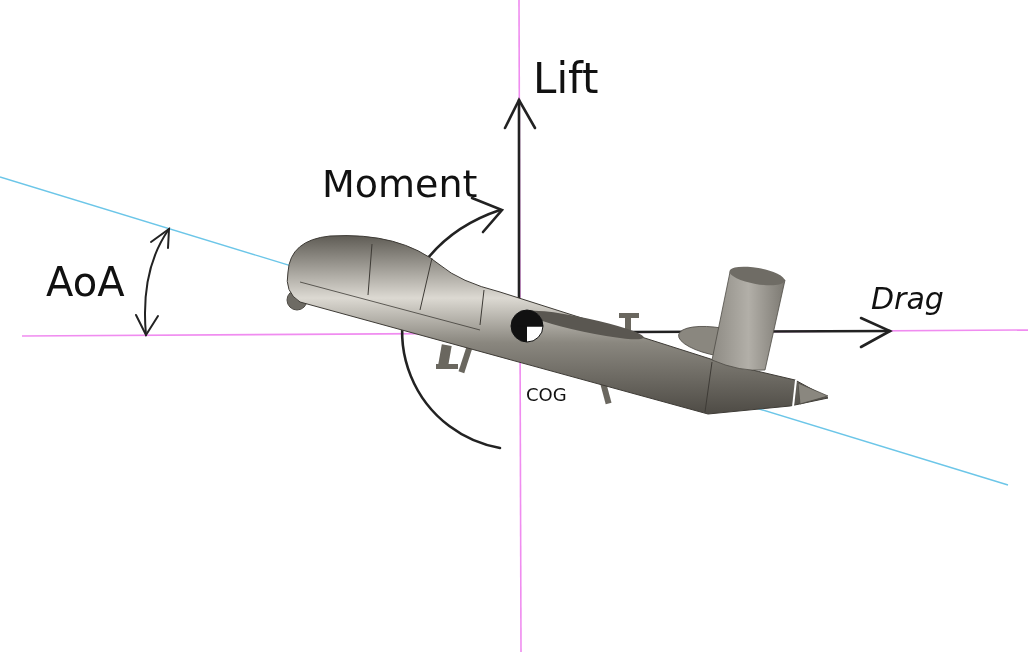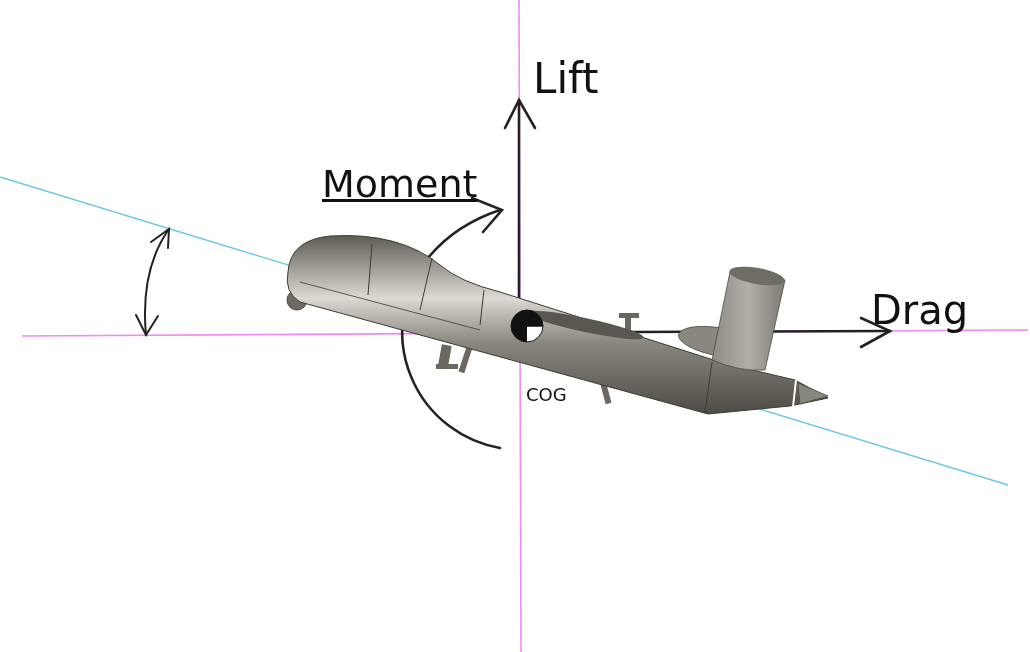--- a/index.html
+++ b/index.html
@@ -1,22 +1,22 @@
 <!DOCTYPE html>
 <html><head>
   <meta charset="utf-8">
   <style>
     html, body { margin: 0; padding: 0; background: #ffffff; }
     body { width: 1030px; height: 652px; position: relative; overflow: hidden; font-family: "DejaVu Sans", sans-serif; }
     #stage { position: absolute; left: 0; top: 0; width: 1030px; height: 652px; }
     .label { position: absolute; color: #111; font-family: "DejaVu Sans", sans-serif; white-space: nowrap; line-height: 1; }
     .lbl-lift { left: 533px; top: 58px; font-size: 42px; }
-    .lbl-moment { left: 322px; top: 165px; font-size: 38px; text-decoration: underline; }
+    .lbl-moment { left: 322px; top: 165px; font-size: 38px; }
     .lbl-aoa { left: 46px; top: 262px; font-size: 40px; }
-    .lbl-drag { left: 871px; top: 290px; font-size: 40px; }
+    .lbl-drag { left: 871px; top: 284px; font-size: 30px; font-style: italic; }
     .lbl-cog { left: 526px; top: 386px; font-size: 18px; }
   </style>
 </head>
 <body>
 
 <div id="stage">
   <svg width="1030" height="652" viewBox="0 0 1030 652" xmlns="http://www.w3.org/2000/svg">
     <defs>
       <linearGradient id="fuseGrad" x1="0" y1="0" x2="0" y2="1">
         <stop offset="0" stop-color="#5f5c55"></stop>
@@ -101,15 +101,16 @@
       <circle cx="527" cy="326" r="16" fill="#ffffff" stroke="#111" stroke-width="1"></circle>
       <path d="M 527 326 L 527 310 A 16 16 0 0 1 543 326 Z" fill="#111"></path>
       <path d="M 527 326 L 527 342 A 16 16 0 0 1 511 326 Z" fill="#111"></path>
       <path d="M 527 326 L 511 326 A 16 16 0 0 1 527 310 Z" fill="#111"></path>
       <line x1="517" y1="326" x2="543" y2="326" stroke="#111" stroke-width="1.5"></line>
     </g>
   </svg>
 
   <div class="label lbl-lift">Lift</div>
   <div class="label lbl-moment">Moment</div>
+  <div class="label lbl-aoa">AoA</div>
   <div class="label lbl-drag">Drag</div>
   <div class="label lbl-cog">COG</div>
 </div>
 
 </body></html>

